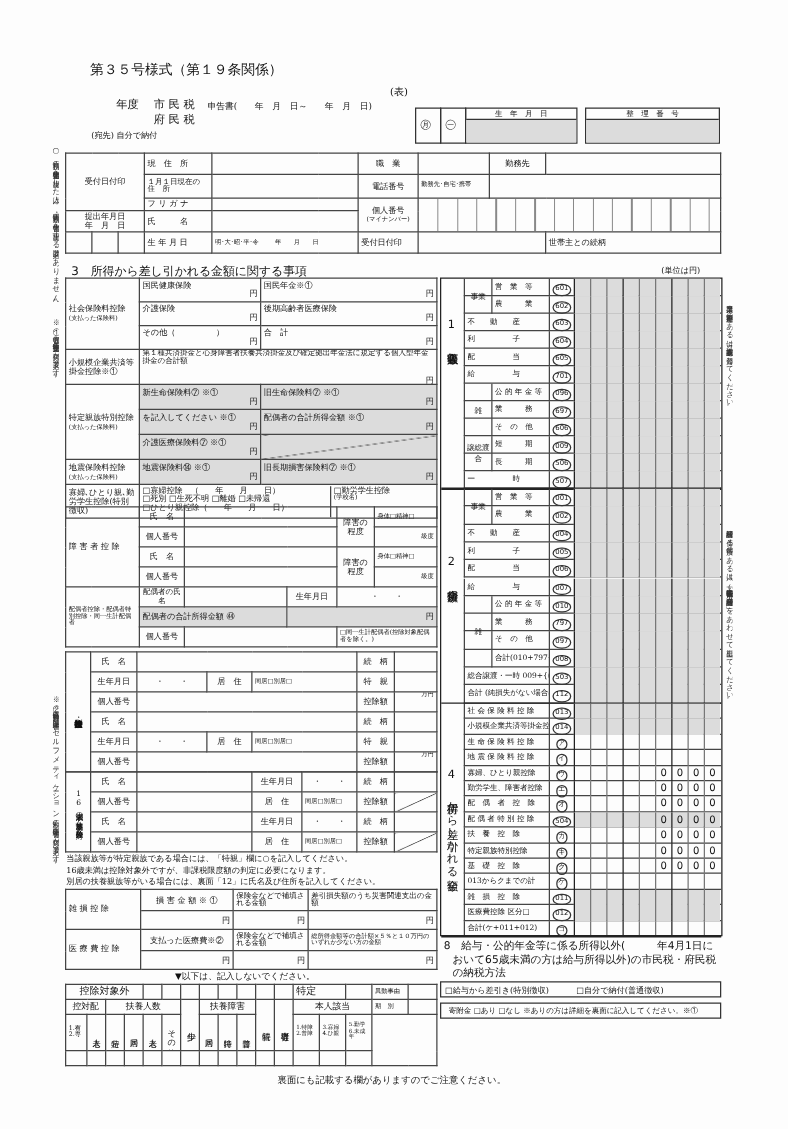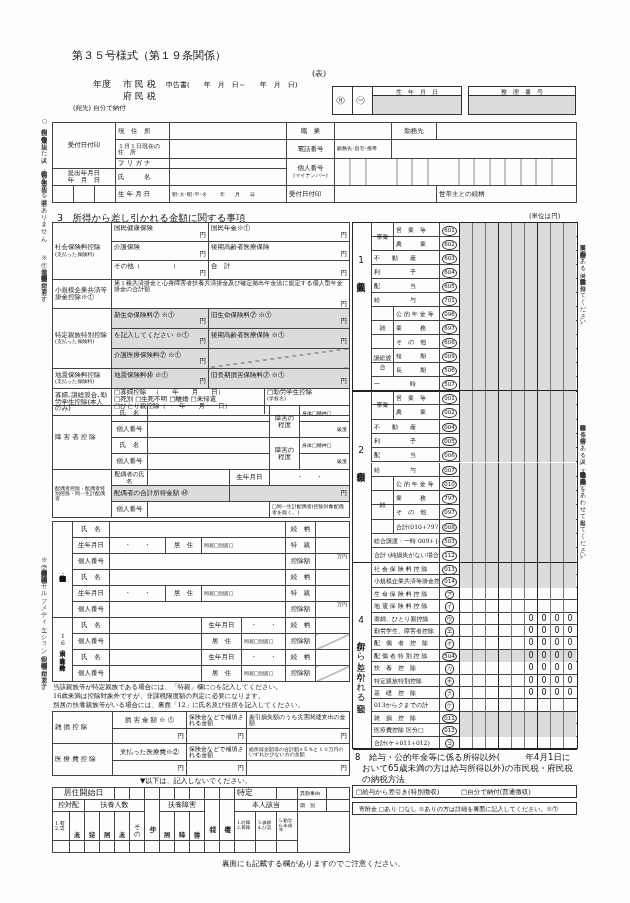--- a/index.html
+++ b/index.html
@@ -133,33 +133,33 @@
         <td style="white-space:normal">小規模企業共済等掛金控除※①</td>
     <td colspan="2"><div style="width:230px;white-space:normal;font-size:6px;display:inline-block">第１種共済掛金と心身障害者扶養共済掛金及び確定拠出年金法に規定する個人型年金掛金の合計額</div><span style="float:right;margin-top:8px">円</span></td>
       </tr>
   <tr style="height:20px">
         <td rowspan="3"><span>特定親族特別控除</span><br><span class="sm">(支払った保険料)</span></td>
     <td class="g"><span>新生命保険料⑦ ※①</span><div class="r">円</div></td>
     <td class="g"><span>旧生命保険料⑦ ※①</span><div class="r">円</div></td>
       </tr>
   <tr style="height:20px">
         <td class="g"><span>を記入してください ※①</span><div class="r">円</div></td>
-    <td class="g"><span>後期高齢者医療保険 ※①</span><div class="r">円</div></td>
+    <td class="g"><span>配偶者の合計所得金額 ※①</span><div class="r">円</div></td>
       </tr>
   <tr style="height:20px">
         <td class="g"><span>介護医療保険料⑦ ※①</span><div class="r">円</div></td>
     <td class="g" style="background:linear-gradient(to bottom right,#dcdcdc 49%,#333 50%,#dcdcdc 51%)"></td>
       </tr>
   <tr style="height:20px">
         <td><span>地震保険料控除</span><br><span class="sm">(支払った保険料)</span></td>
     <td class="g"><span>地震保険料⑭ ※①</span><div class="r">円</div></td>
     <td class="g"><span>旧長期損害保険料⑦ ※①</span><div class="r">円</div></td>
       </tr>
   <tr style="height:27px">
-        <td style="white-space:normal">寡婦､譲総渡合､勤労学生控除(本人のみ)</td>
+        <td style="white-space:normal">寡婦､ひとり親､勤労学生控除(特別徴収)</td>
     <td colspan="2"><div style="display:inline-block;width:150px;vertical-align:top"><div>□寡婦控除　（　　年　　月　　日）</div><div>□死別 □生死不明 □離婚 □未帰還</div><div>□ひとり親控除（　　年　　月　　日）</div></div><div style="display:inline-block;vertical-align:top;border-left:1px solid #444;padding-left:2px;height:25px"><div>□勤労学生控除</div><div class="sm">(学校名)</div></div></td>
       </tr>
 </tbody>
   </table>
 
 <table class="thick" style="left:52px;top:405px;width:297px">
   <colgroup>
       <col style="width:20px">
       <col style="width:39px">
       <col style="width:36px">
@@ -367,21 +367,21 @@
       <col style="width:15px">
       <col style="width:15px">
       <col style="width:21px">
       <col style="width:21px">
       <col style="width:21px">
       <col style="width:29px">
       <col style="width:23px">
     </colgroup>
   <tbody>
       <tr style="height:12px">
-        <td colspan="4" class="c" style="font-size:8px">居住開始日</td>
+        <td colspan="4" class="c" style="font-size:8px">控除対象外</td>
         <td></td>
         <td></td>
         <td></td>
         <td></td>
         <td></td>
         <td></td>
         <td></td>
         <td></td>
         <td colspan="2" style="font-size:8px">特定</td>
         <td></td>

